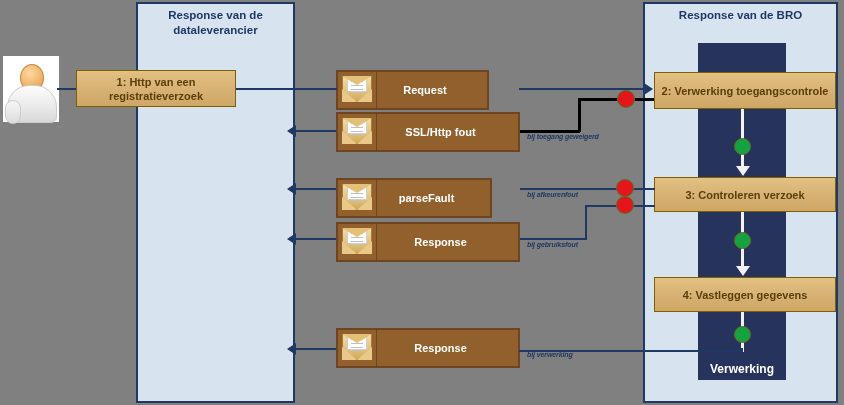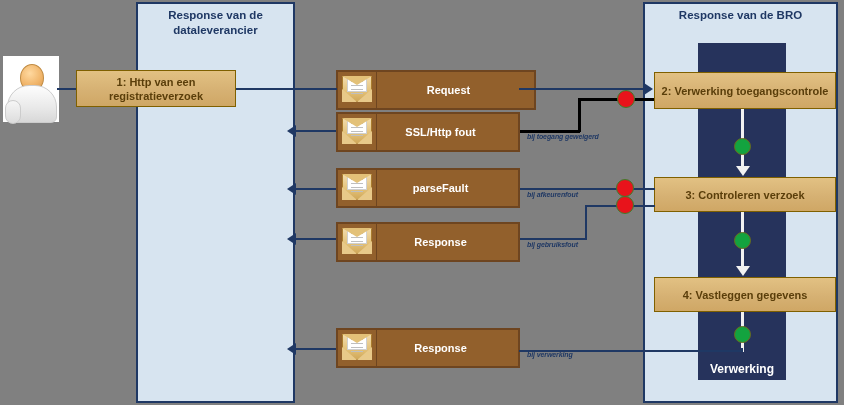--- a/index.html
+++ b/index.html
@@ -234,21 +234,21 @@
   <div class="arrowD" style="left:736px;top:166px;"></div>
   <div class="dot dot-green" style="left:734px;top:138px;width:17px;height:17px;"></div>
 
   <div class="ln ln-v ln-white" style="left:741px;top:212px;width:3px;height:60px;"></div>
   <div class="arrowD" style="left:736px;top:266px;"></div>
   <div class="dot dot-green" style="left:734px;top:232px;width:17px;height:17px;"></div>
 
   <div class="ln ln-v ln-white" style="left:741px;top:312px;width:3px;height:40px;"></div>
   <div class="dot dot-green" style="left:734px;top:326px;width:17px;height:17px;"></div>
 
-  <div class="msg" style="left:336px;top:70px;width:200px;height:40px;">
+  <div class="msg" style="left:336px;top:70px;width:153px;height:40px;">
     <div class="env">
       <div class="envelope">
         <div class="env-body"></div>
         <div class="env-paper">
             <i></i>
             <i></i>
             <i></i>
             <i></i>
           </div>
         <div class="env-flapL"></div>
@@ -270,21 +270,21 @@
             <i></i>
           </div>
         <div class="env-flapL"></div>
         <div class="env-flapR"></div>
         <div class="env-top"></div>
       </div>
     </div>
     <div class="label">SSL/Http fout</div>
   </div>
 
-  <div class="msg" style="left:336px;top:168px;width:184px;height:40px;">
+  <div class="msg" style="left:336px;top:178px;width:156px;height:40px;">
     <div class="env">
       <div class="envelope">
         <div class="env-body"></div>
         <div class="env-paper">
             <i></i>
             <i></i>
             <i></i>
             <i></i>
           </div>
         <div class="env-flapL"></div>

